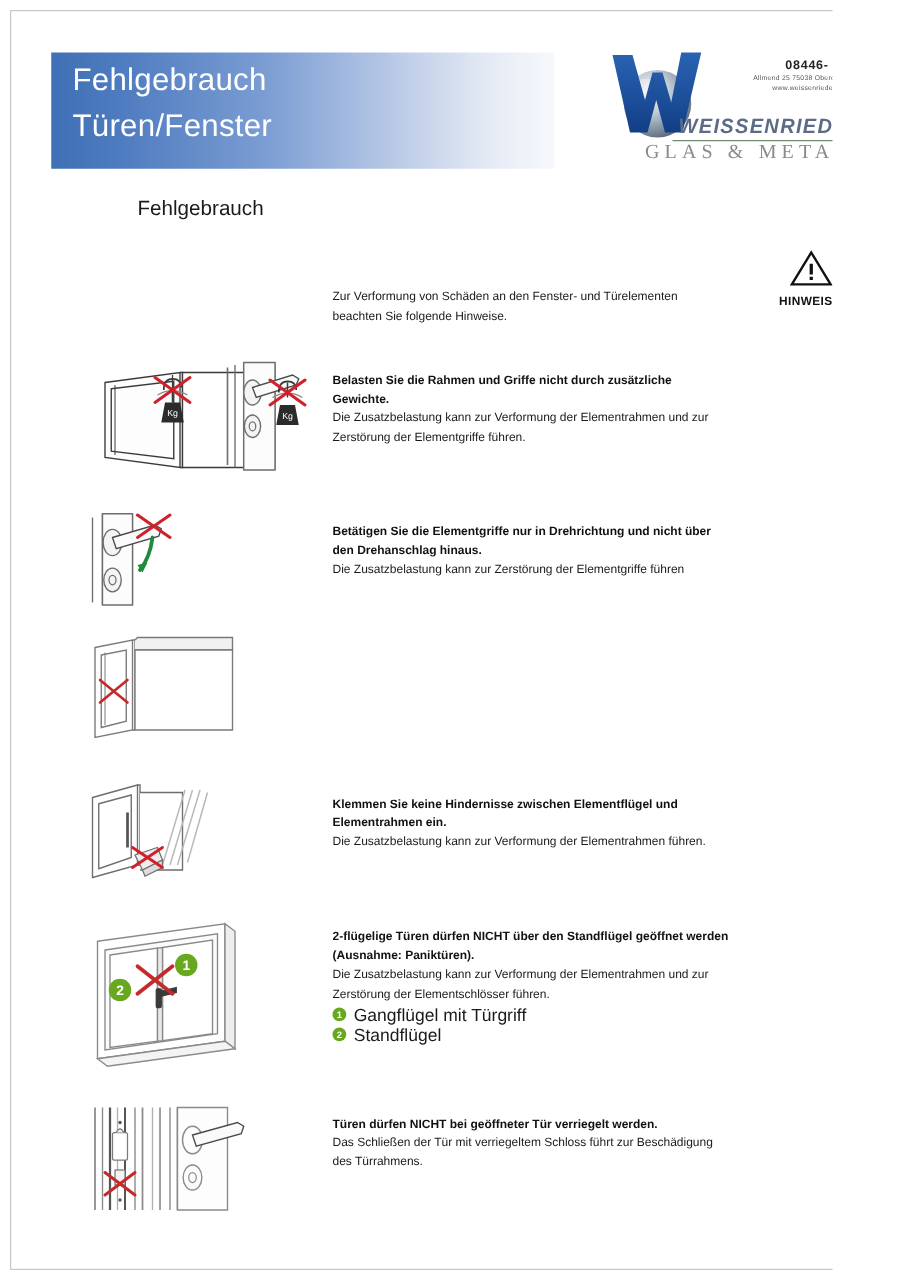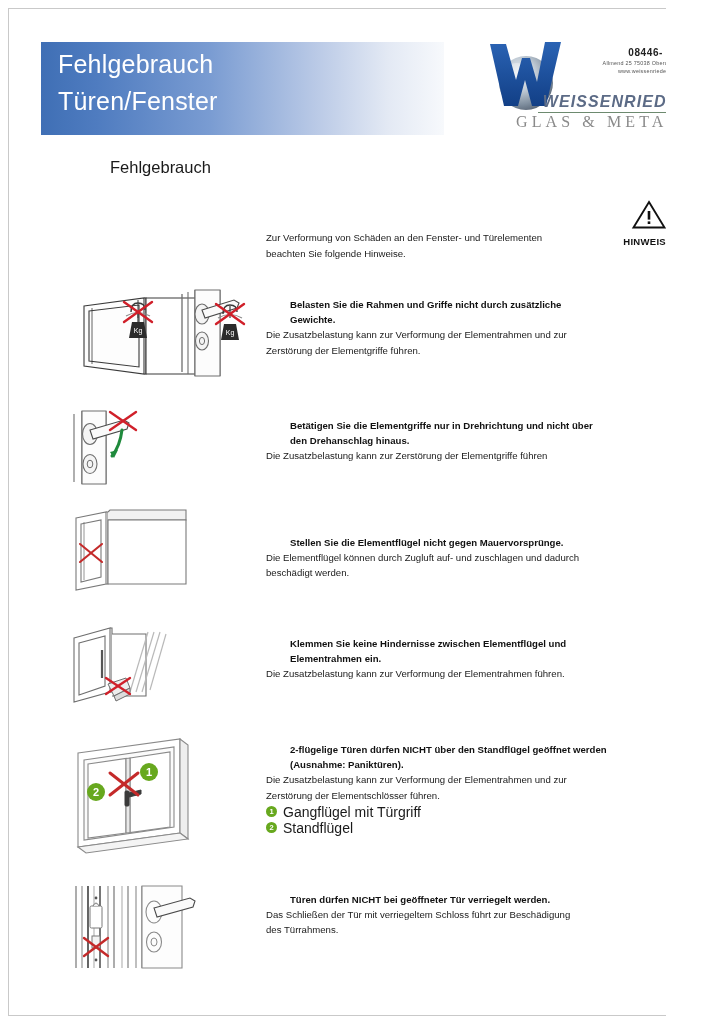--- a/index.html
+++ b/index.html
@@ -167,21 +167,20 @@
     margin-top: 2px;
   }
   .block-text {
     position: absolute;
   }
   .b-title {
     font-size: 9.6px;
     font-weight: bold;
     color: #111;
     line-height: 15.2px;
-    margin-left: 24px;
   }
   .b-body {
     font-size: 9.6px;
     color: #1a1a1a;
     line-height: 15.2px;
   }
   .legend {
     margin-top: 1px;
   }
   .legend-row {
@@ -374,25 +373,20 @@
         <path d="M46 4 L48 2 L124 2 L124 12 L46 12" fill="#f1f1f1"></path>
         <path d="M46 12 L124 12 L124 76 L46 76 Z" fill="#ffffff"></path>
         <path d="M22 14 L22 72" stroke-width="0.8"></path>
       </g>
       <g stroke="#c42a2a" stroke-width="2.1" stroke-linecap="round">
         <line x1="18" y1="36" x2="40" y2="54"></line>
         <line x1="40" y1="36" x2="18" y2="54"></line>
       </g>
     </svg>
   </div>
-  <div class="block-text" style="left:266px; top:535px; width:400px;">
-    <div class="b-title">Stellen Sie die Elementflügel nicht gegen Mauervorsprünge.</div>
-    <div class="b-body">Die Elementflügel können durch Zugluft auf- und zuschlagen und dadurch</div>
-    <div class="b-body">beschädigt werden.</div>
-  </div>
 
   <div class="fig" style="left:62px; top:622px;">
     <svg viewBox="0 0 140 86" width="140" height="86">
       <g fill="none" stroke="#6e6e6e" stroke-width="1.1">
         <path d="M12 16 L48 6 L48 70 L12 80 Z" fill="#ffffff"></path>
         <path d="M17 21 L43 14 L43 64 L17 73 Z"></path>
         <path d="M48 6 L50 6 L50 70 L48 70"></path>
         <path d="M50 12 L84 12 L84 74 L50 74" fill="#ffffff"></path>
         <path d="M40 28 L40 56" stroke-width="2.2" stroke="#555"></path>
       </g>

